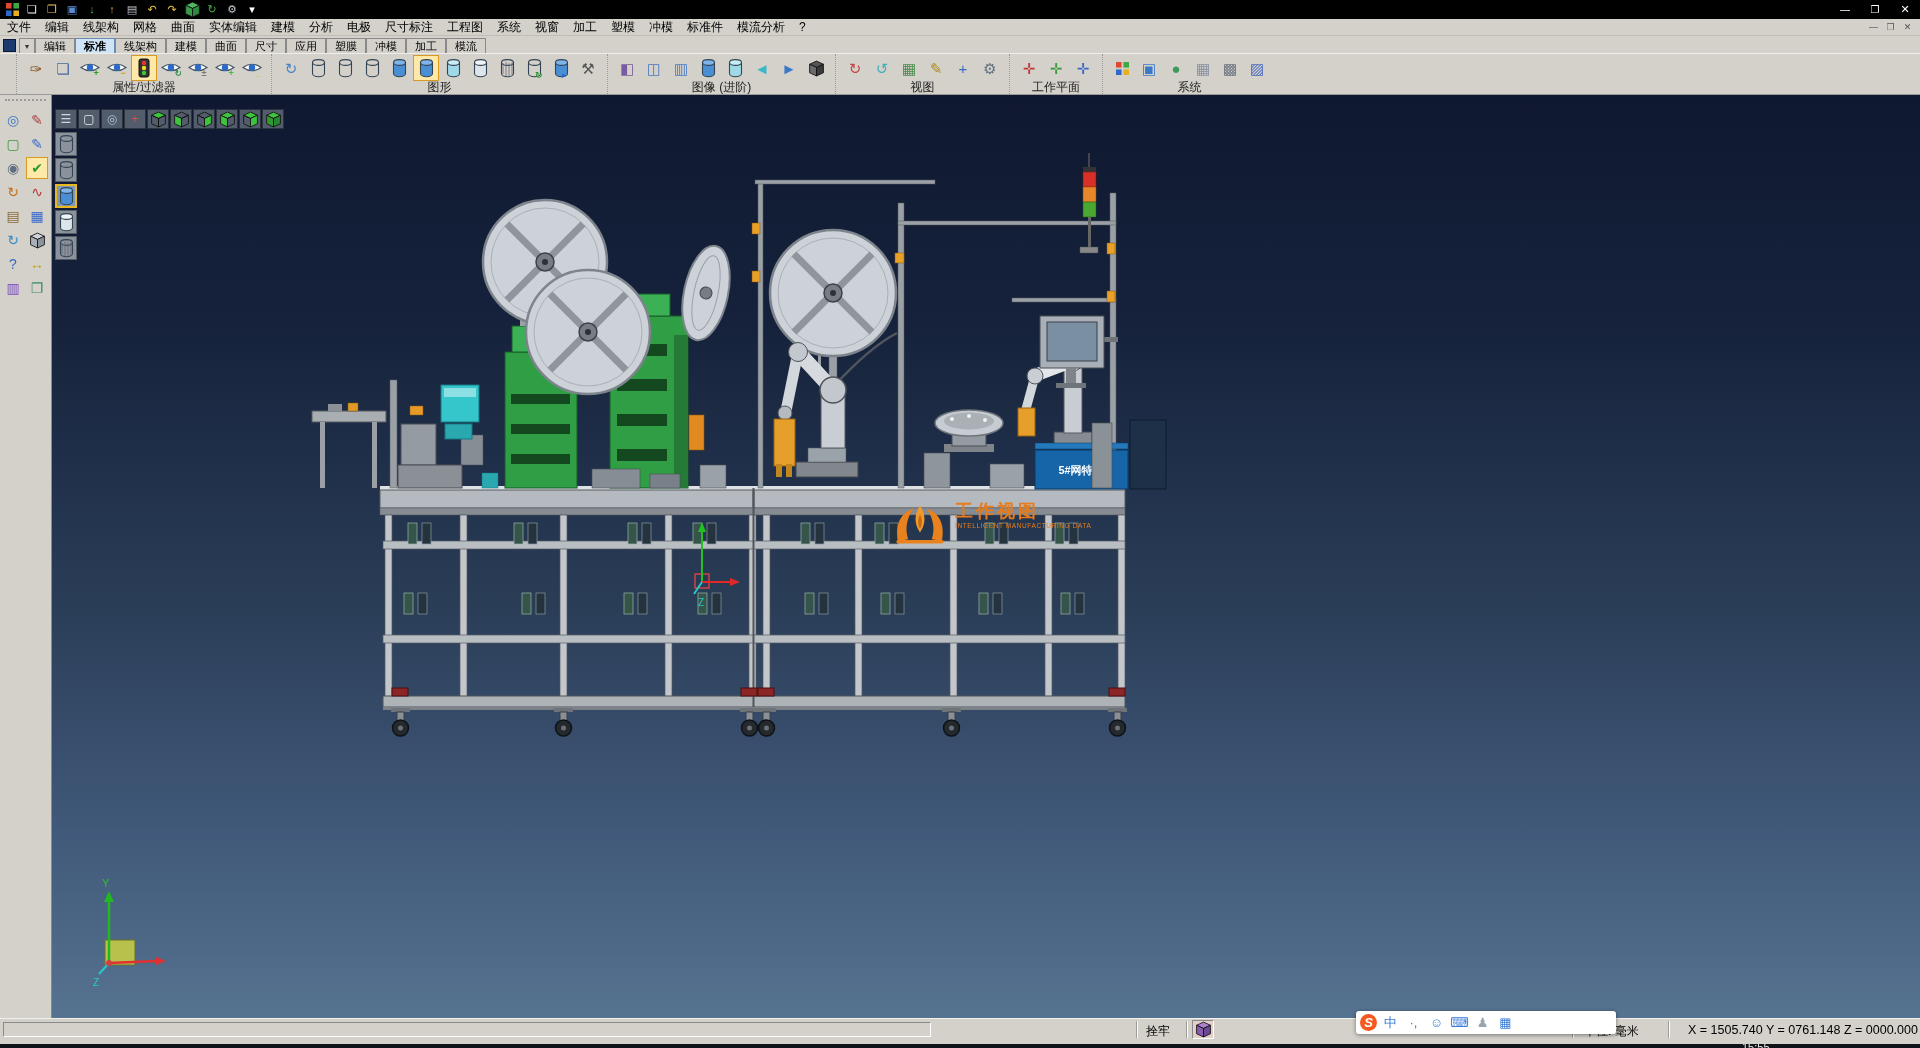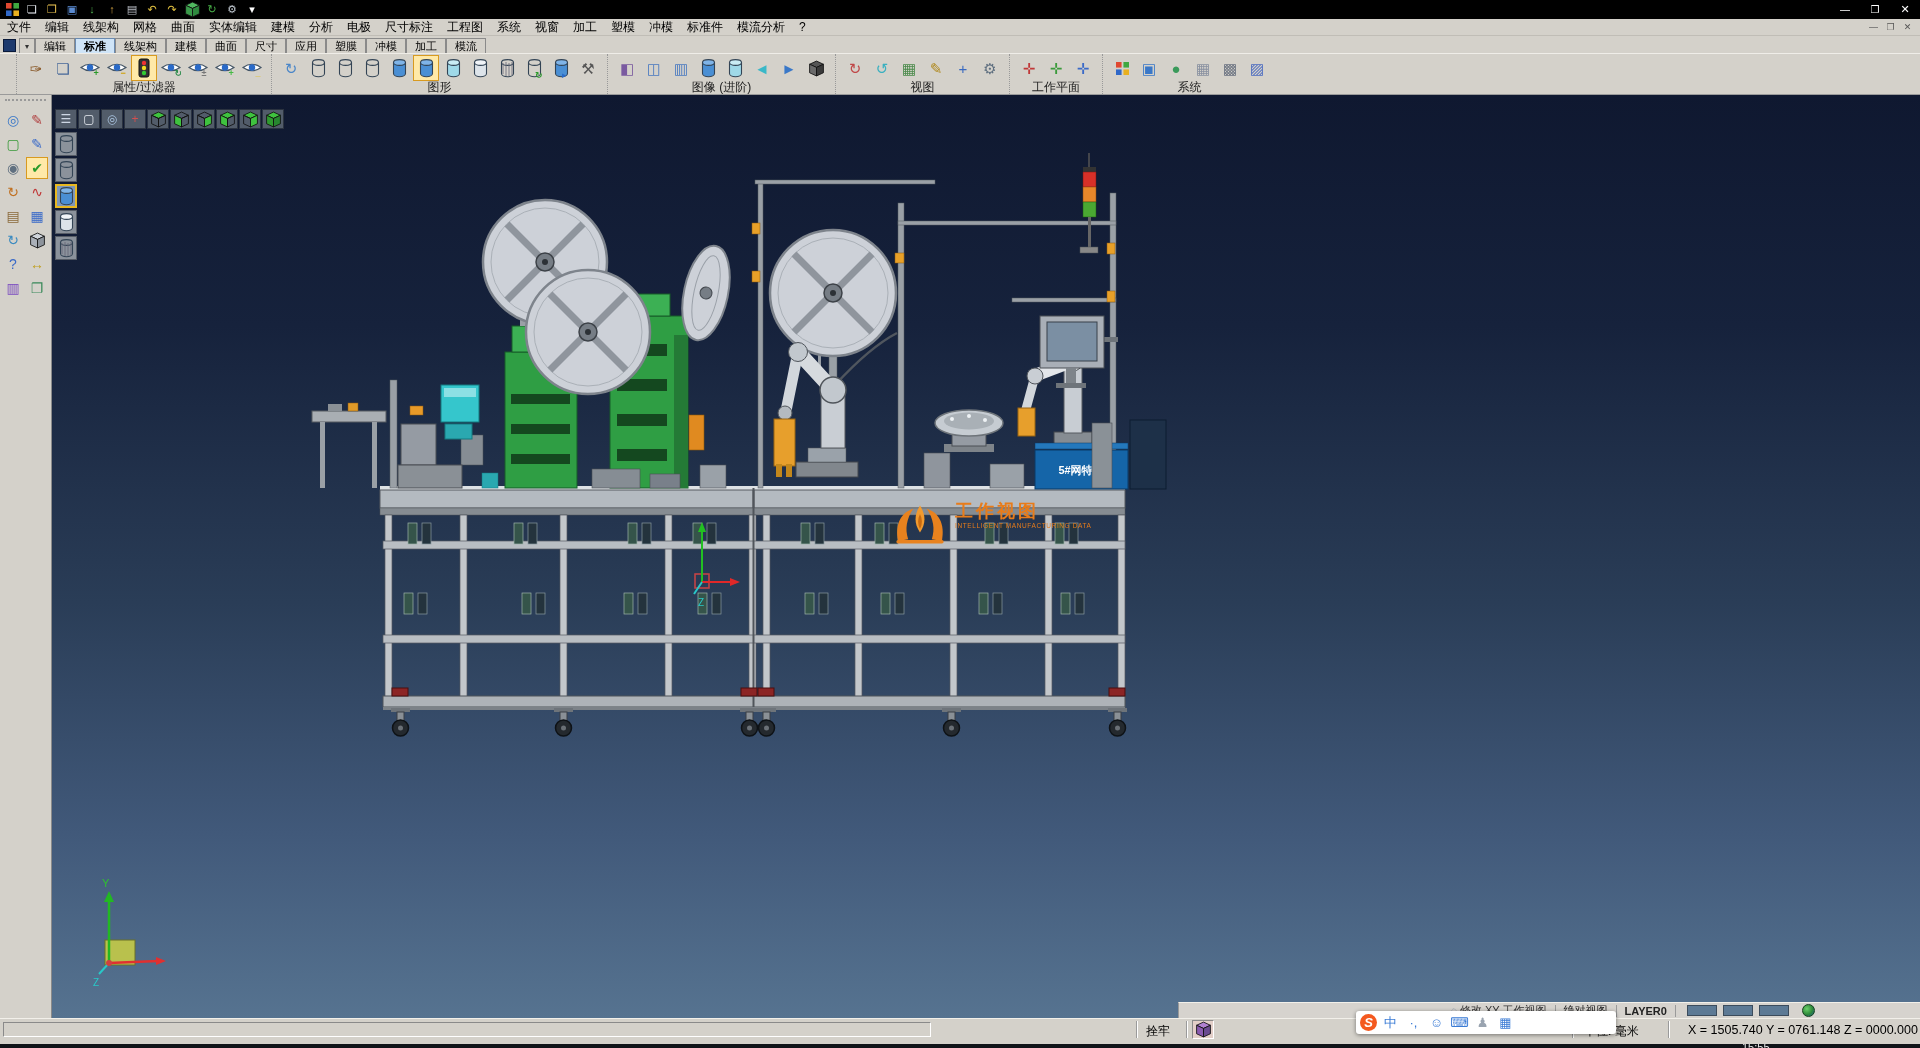--- a/index.html
+++ b/index.html
@@ -918,35 +918,20 @@
       <path d="M32,2 C38,12 40,22 32,34 C24,22 26,12 32,2 Z" fill="#f29a2e"></path>
       <path d="M32,12 C35,18 35,24 32,30 C29,24 29,18 32,12 Z" fill="#c86a10"></path>
       <rect x="4" y="43" width="56" height="4" rx="2" fill="#e8821e"></rect>
     </svg>
     <div class="wm-text">
       <div class="wm-title">工作视图</div>
       <div class="wm-sub">INTELLIGENT MANUFACTURING DATA</div>
     </div>
   </div>
 
-  <div class="view-bar">
-    <div class="vb-hint">
-      <span class="vb-mag">◌</span>
-      <span>修改 XY 工作视图</span>
-    </div>
-    <div class="vb-sep"></div>
-    <span>绝对视图</span>
-    <div class="vb-sep"></div>
-    <span class="vb-layer">LAYER0</span>
-    <div class="vb-sep"></div>
-    <div class="vb-ind"></div>
-    <div class="vb-ind"></div>
-    <div class="vb-ind"></div>
-    <div class="vb-globe"></div>
-  </div>
 </div>
 
 <div class="statusbar">
   <div class="sb-field"></div>
   <div class="sb-sep" style="left:1136px"></div>
   <div class="sb-text" style="left:1146px">拴牢</div>
   <div class="sb-sep" style="left:1186px"></div>
   <div style="position:absolute;left:1192px;top:0;display:flex;gap:25px">
       <span class="sb-icon pressed">
         <span class="gly" style="color:#c84040">↻</span>

